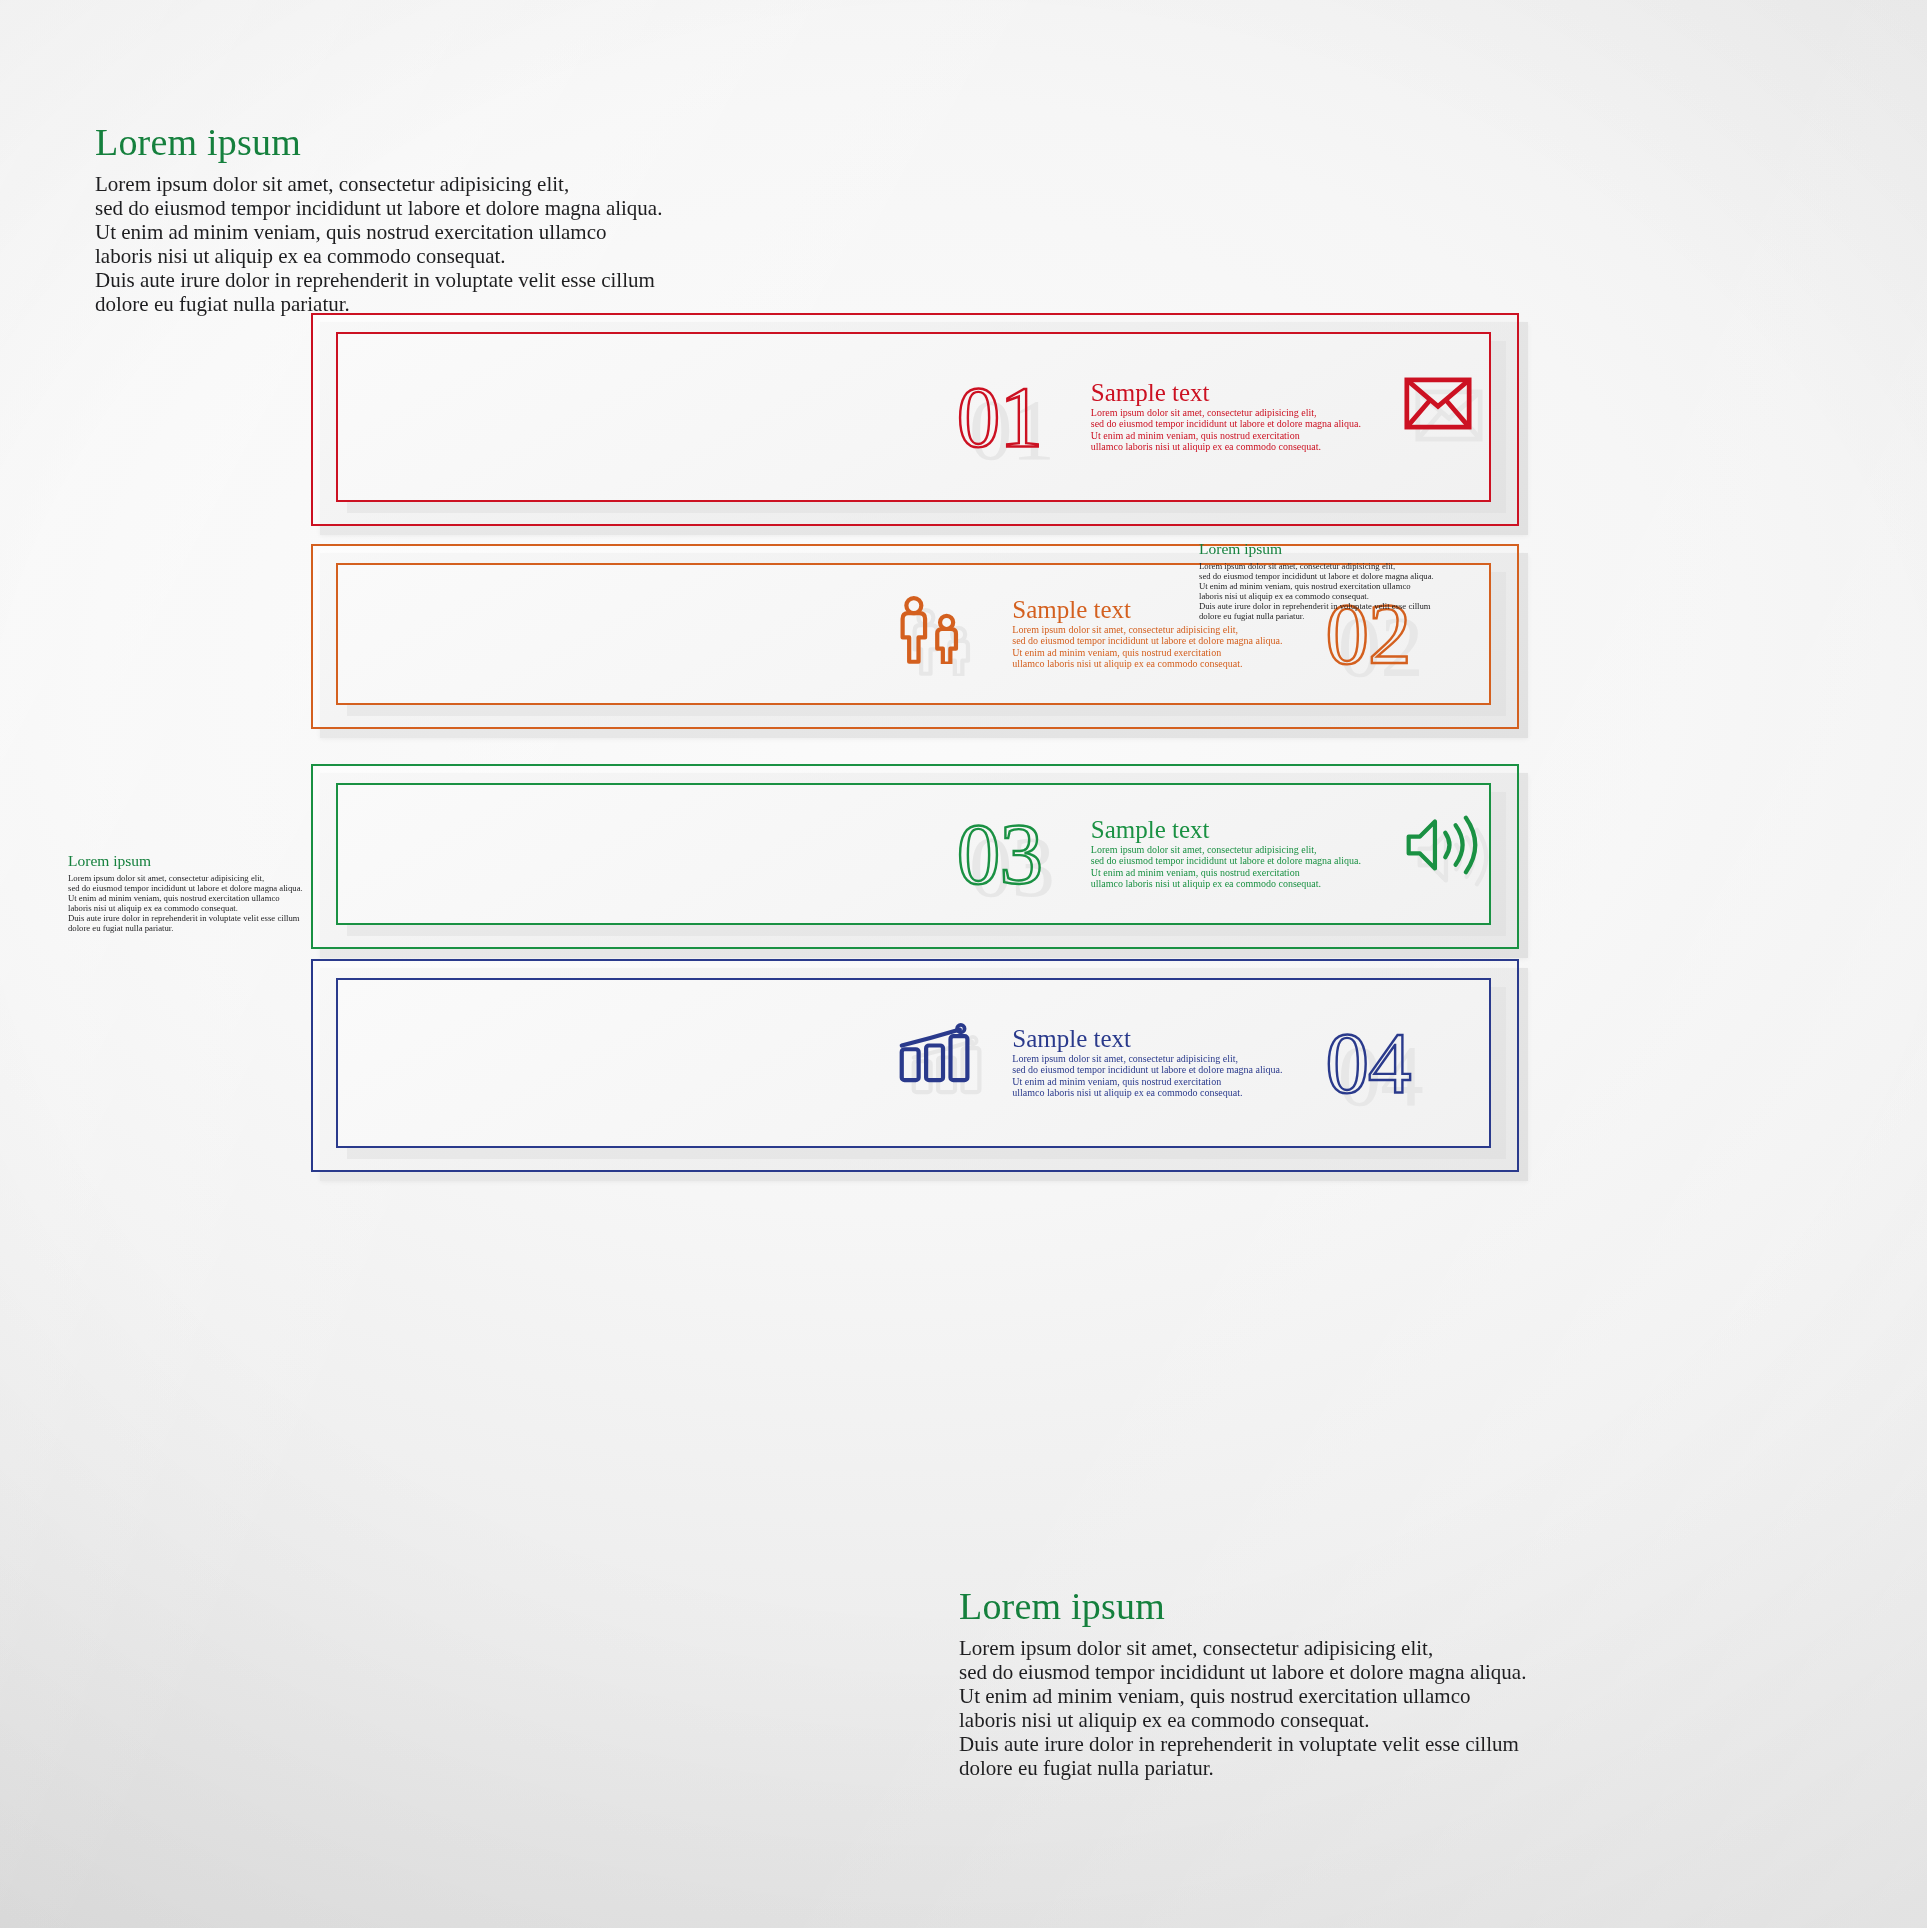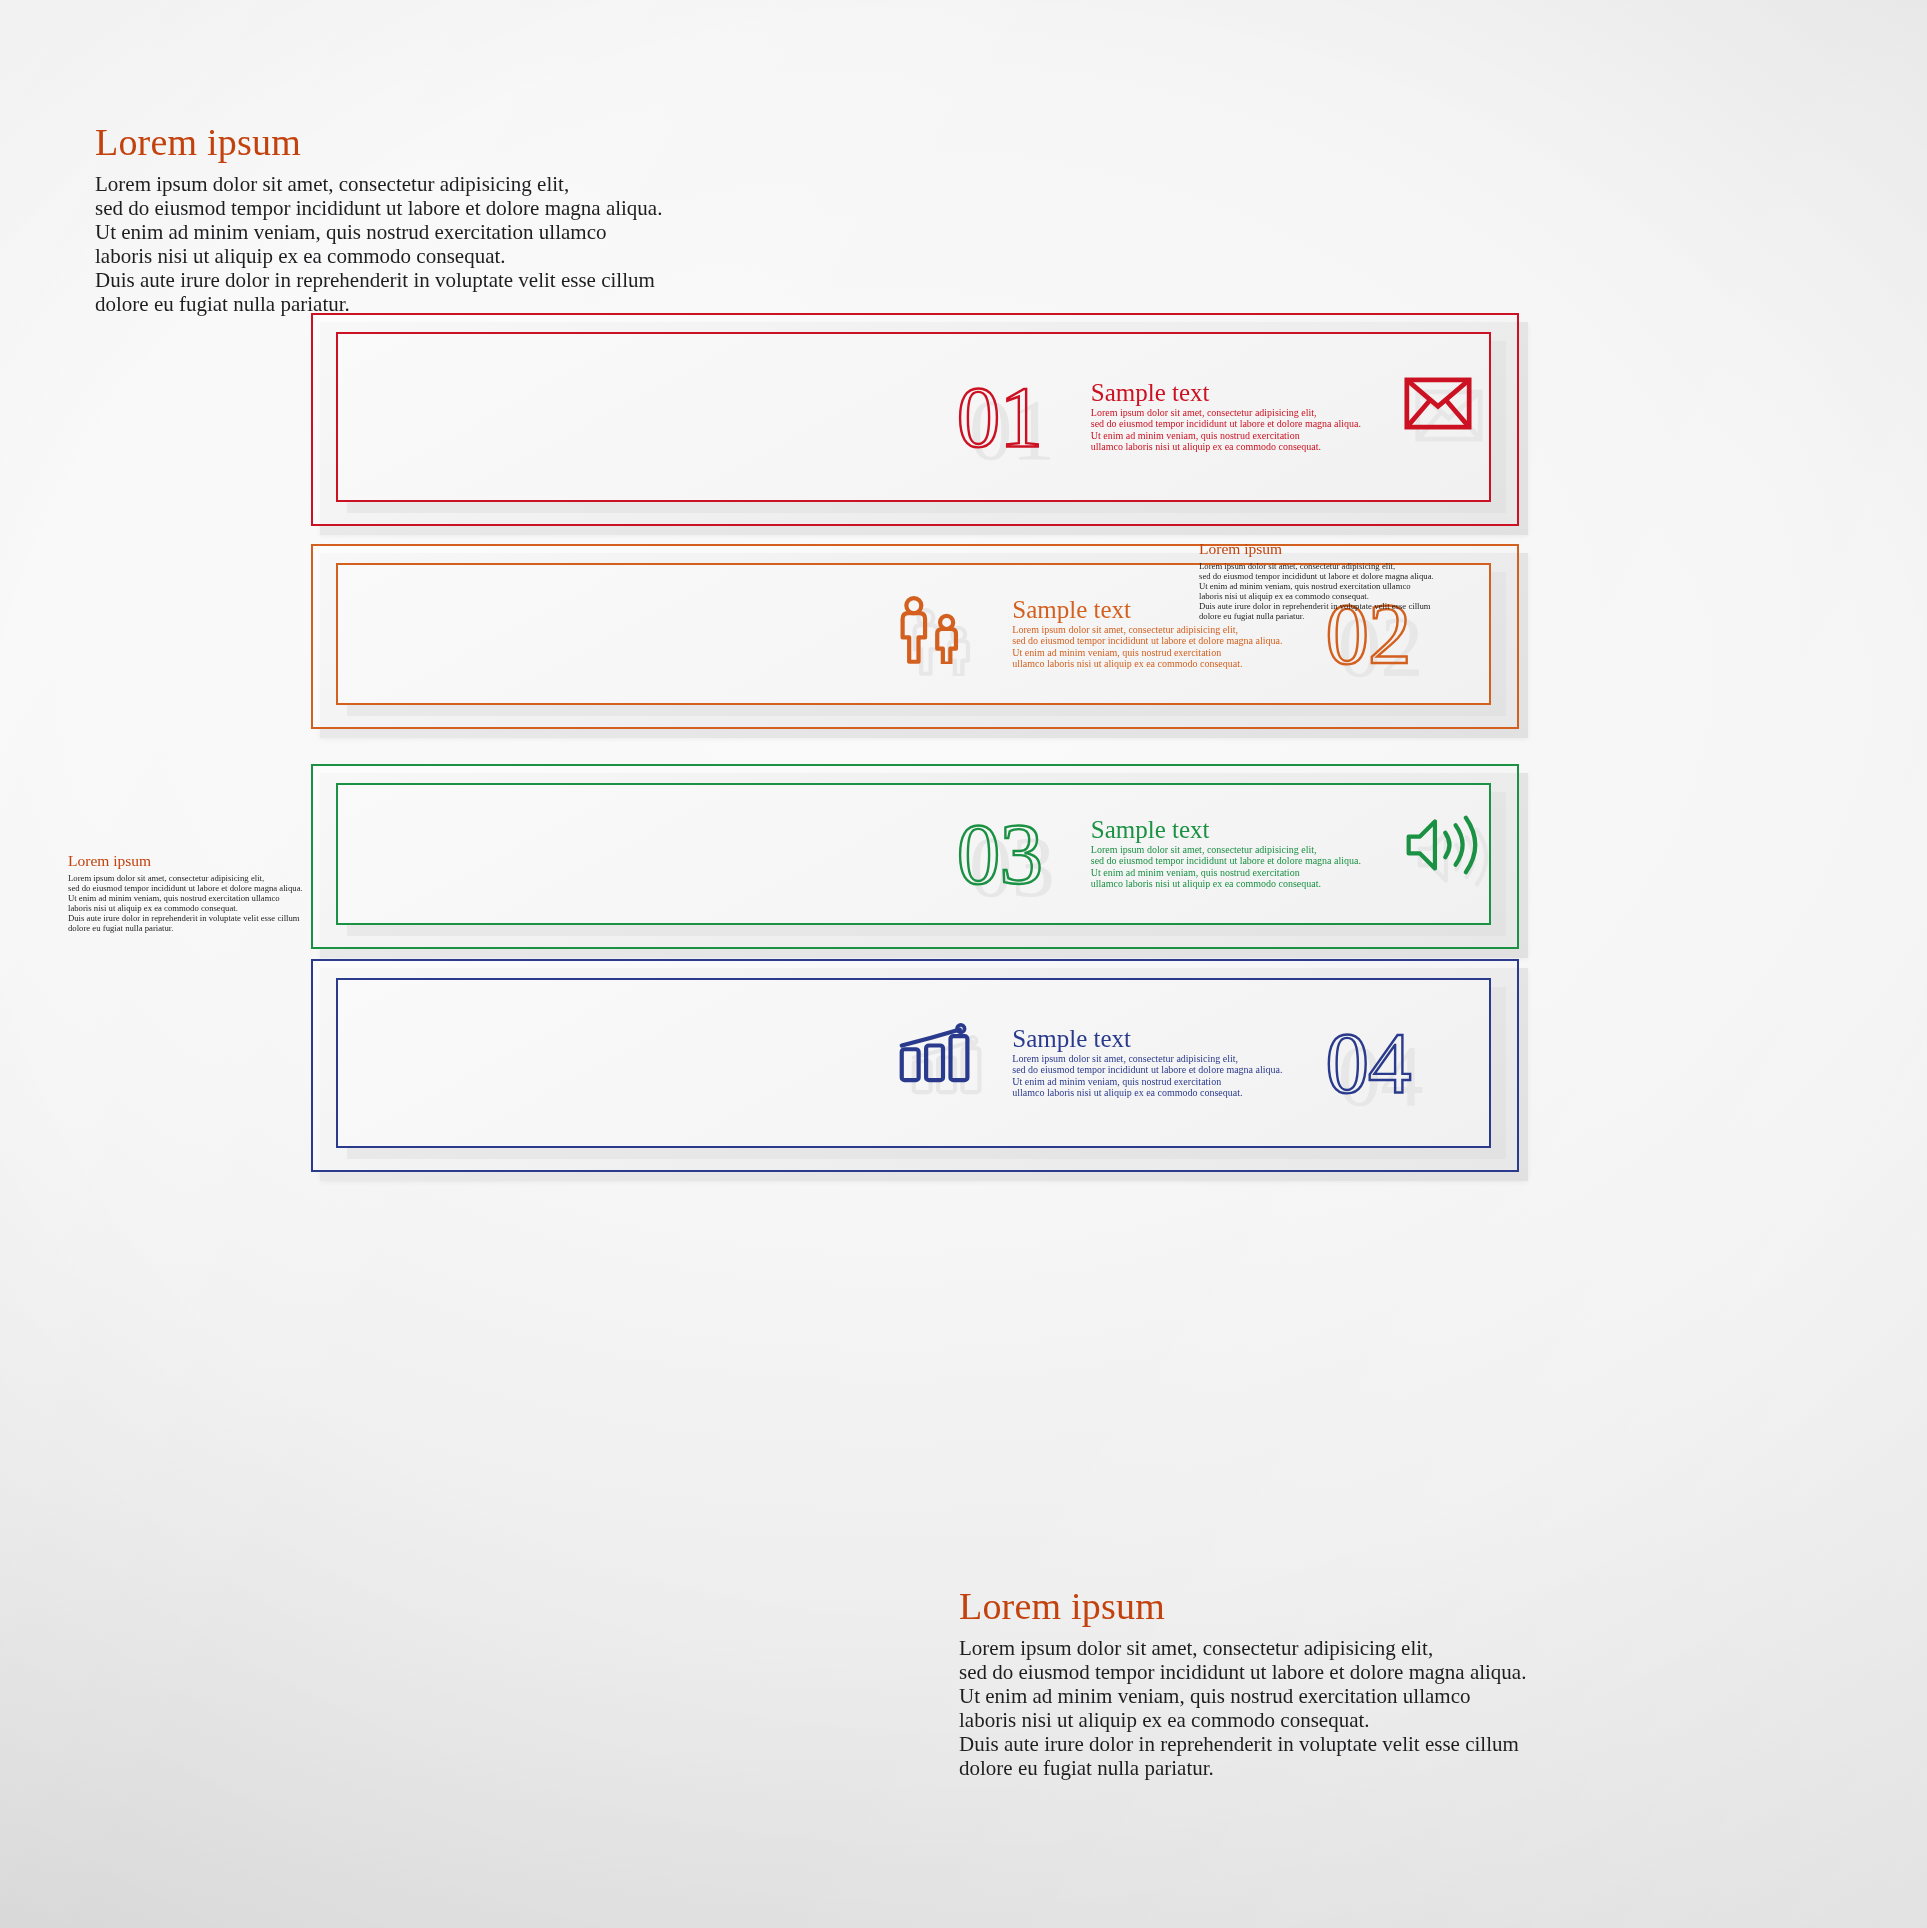--- a/index.html
+++ b/index.html
@@ -34,21 +34,21 @@
     inset: 0;
     background: radial-gradient(ellipse 95% 78% at 50% 42%, rgba(0,0,0,0) 52%, rgba(0,0,0,0.055) 100%);
     pointer-events: none;
   }
 
   
   .textblock { position: absolute; color: #19191b; }
   .tb-title {
     font-family: "Liberation Serif", "DejaVu Serif", serif;
     font-weight: 400;
-    color: #c2410c;
+    color: #15803d;
     white-space: nowrap;
   }
   .tb-body p {
     margin: 0;
     white-space: nowrap;
     color: #1e1e20;
   }
 
   
   #block-top-left { left: 95px; top: 121px; }

